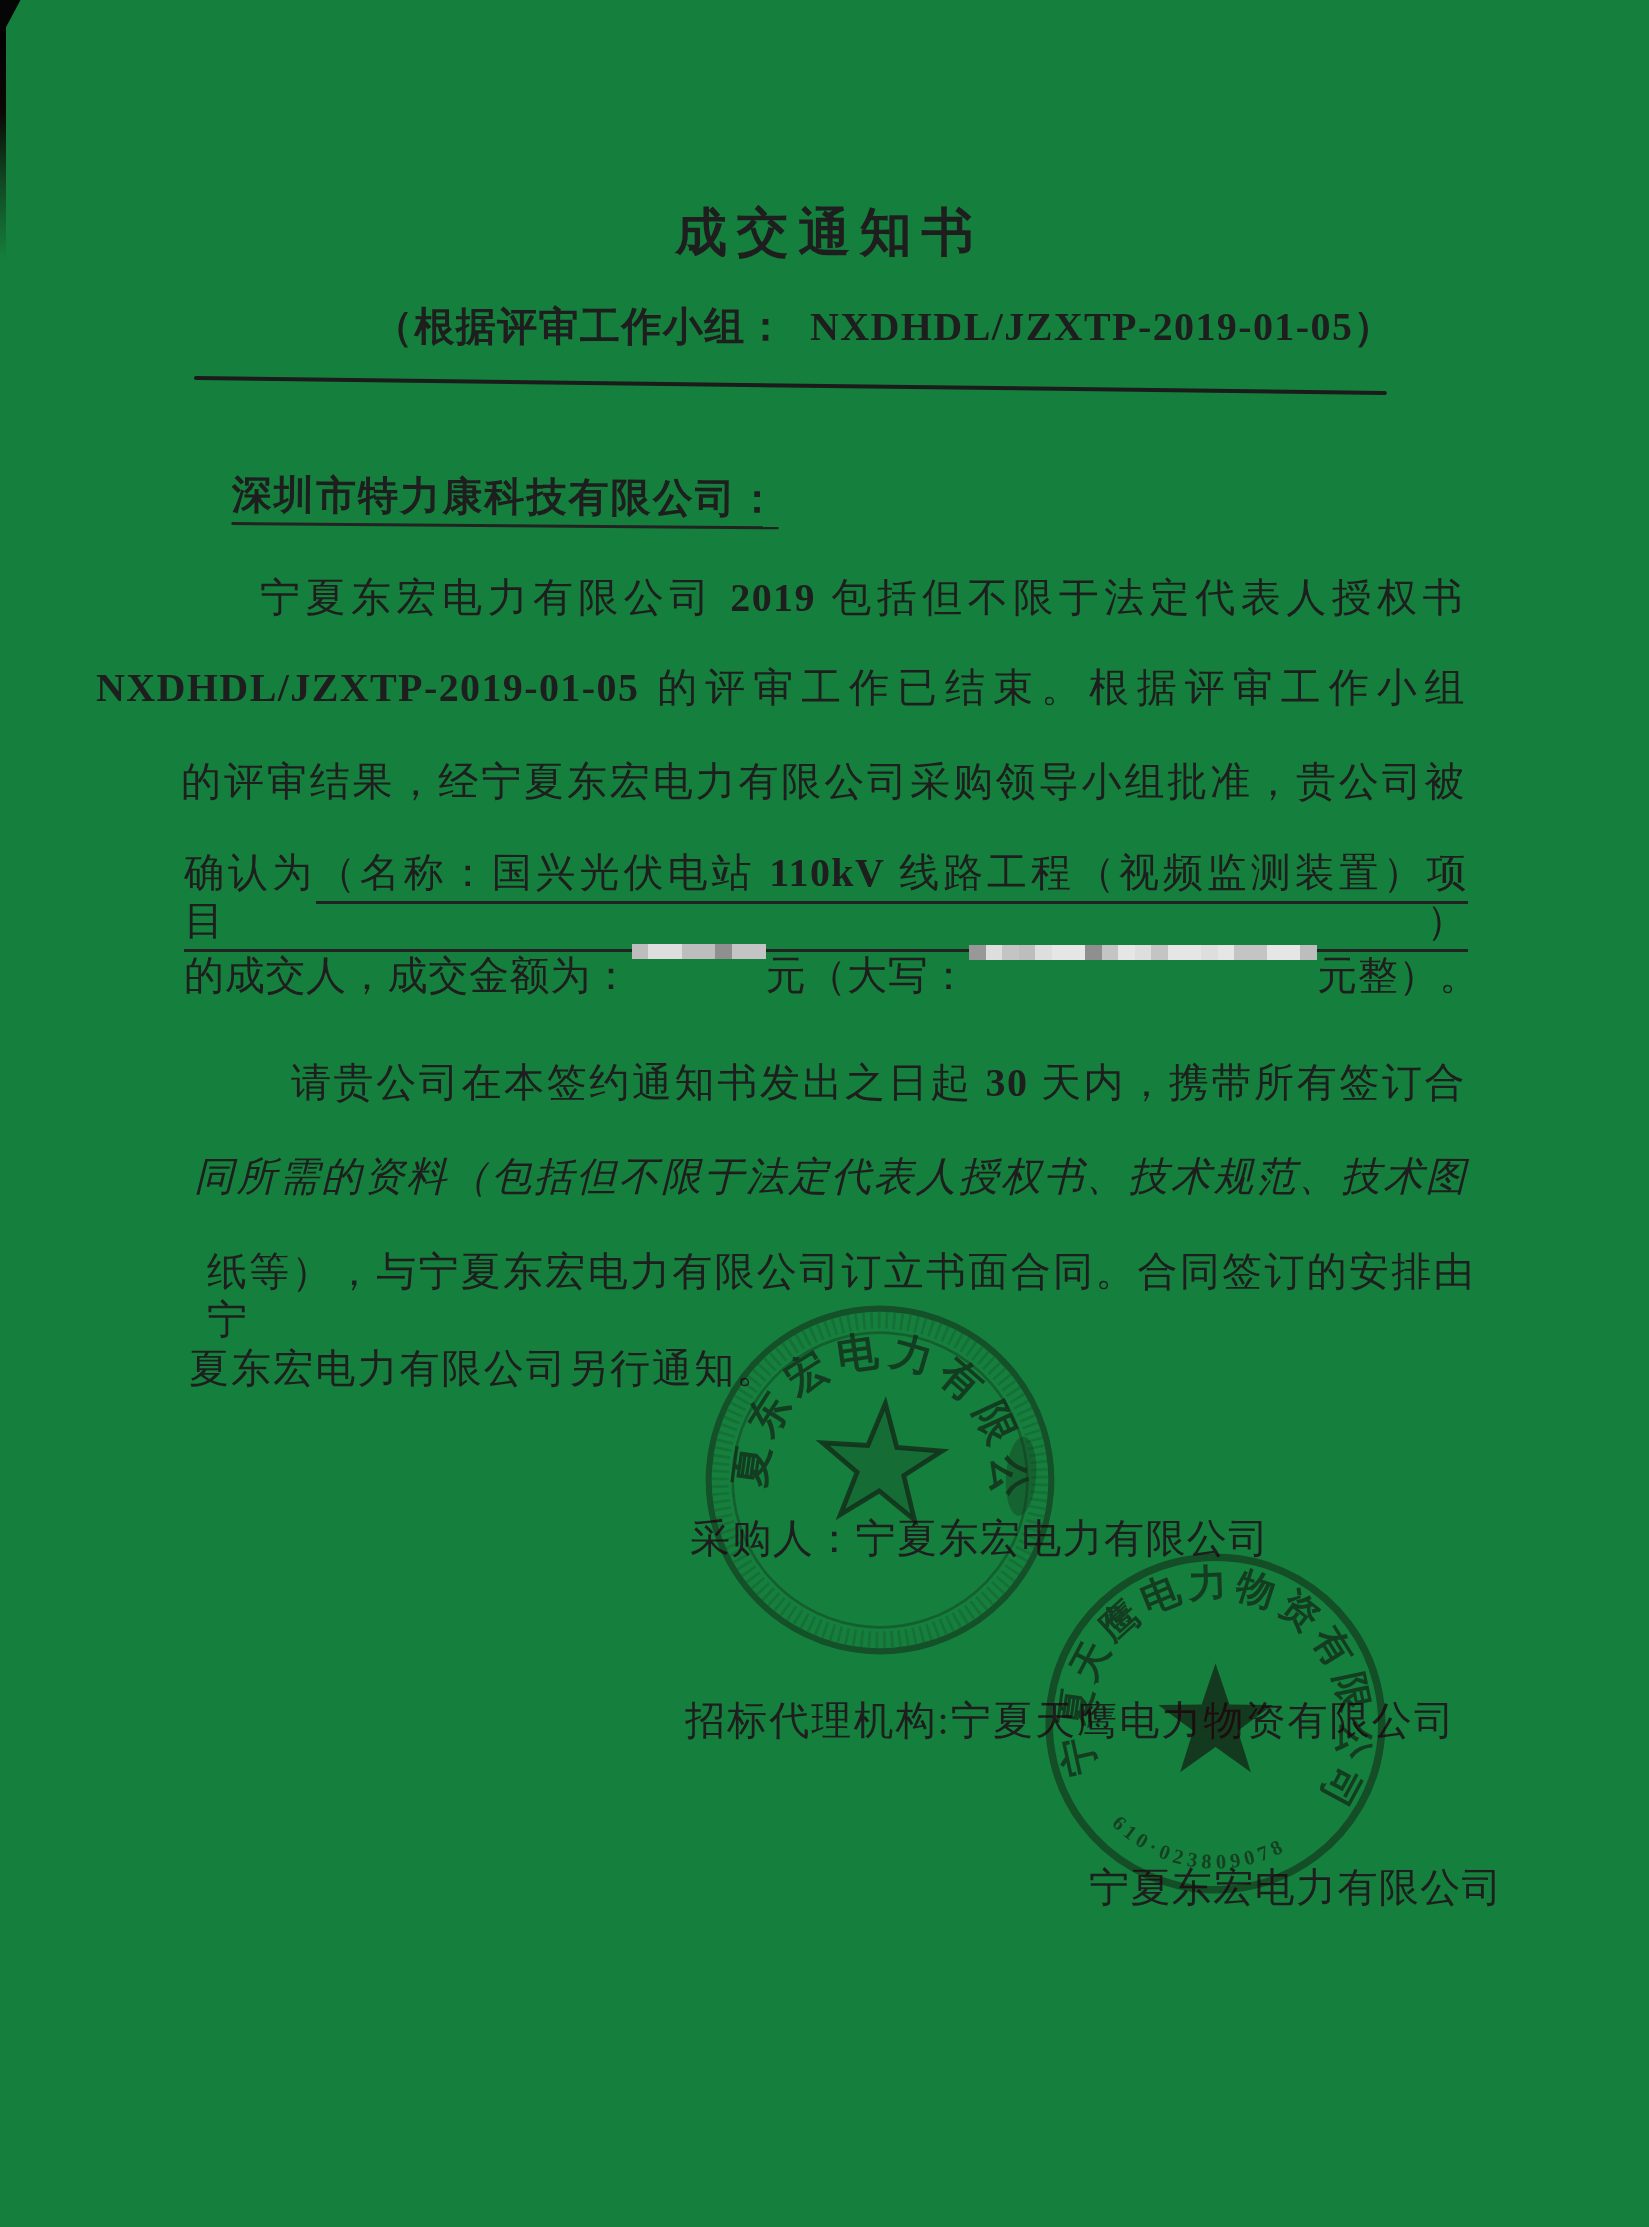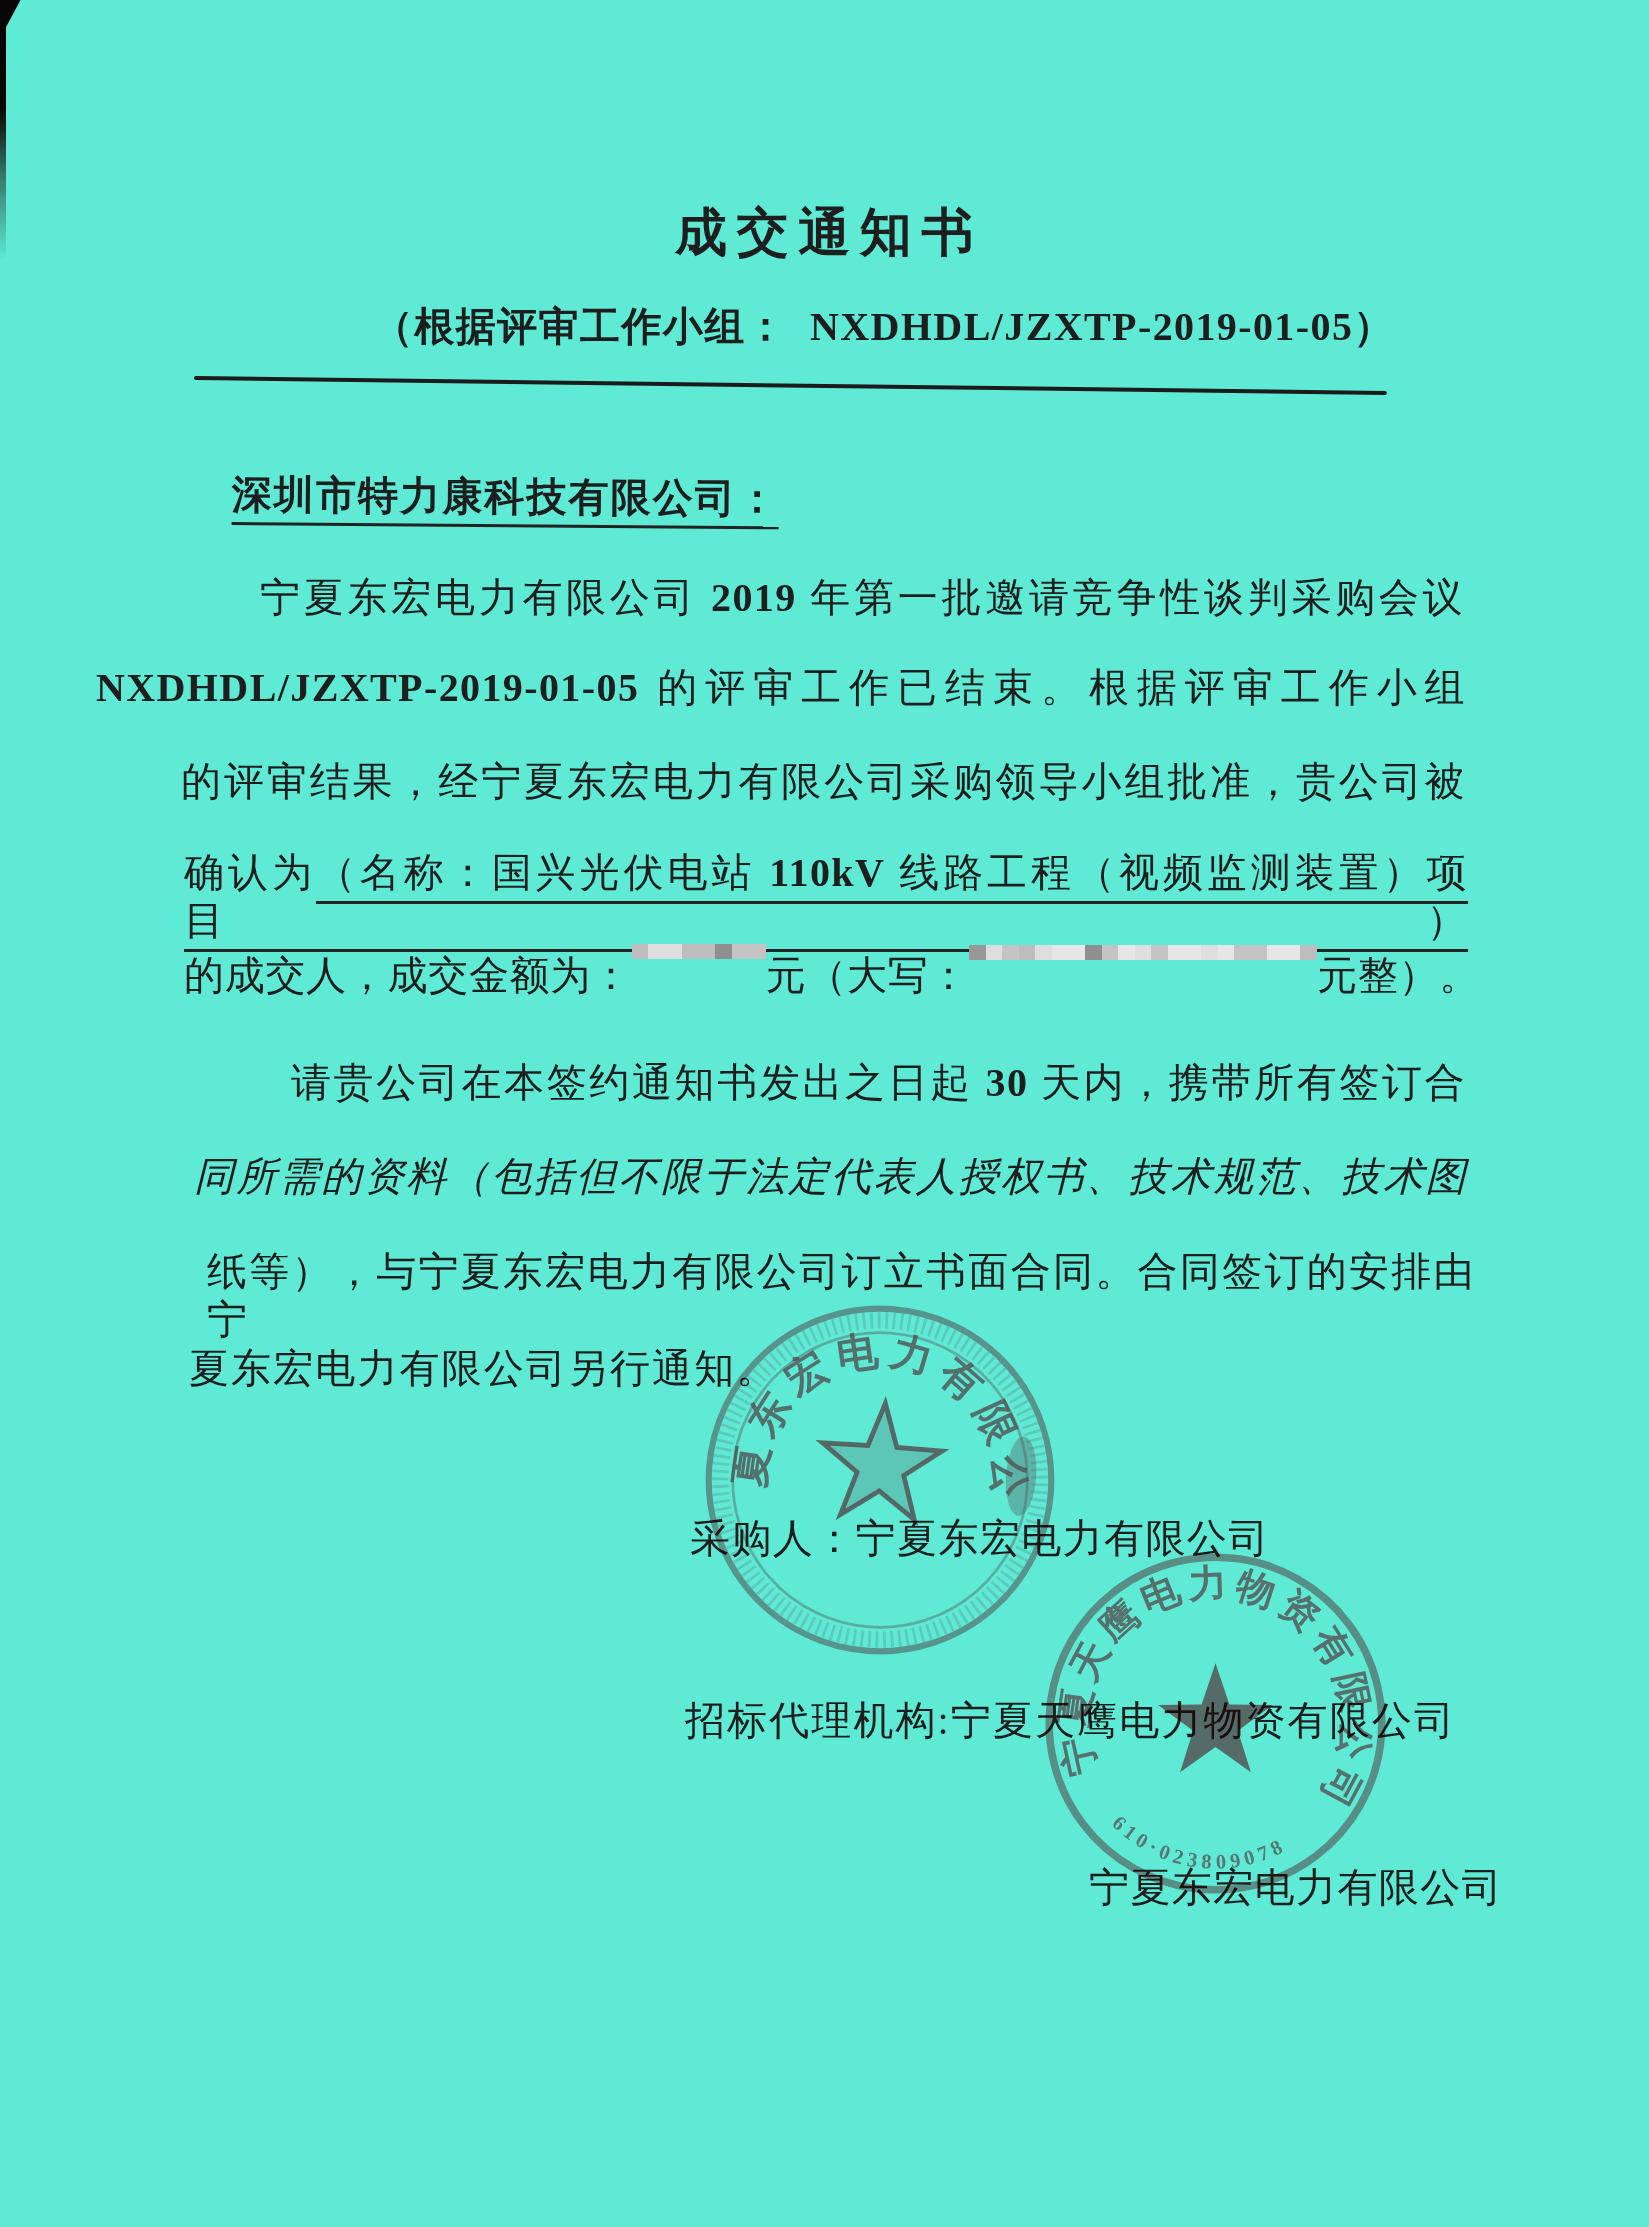--- a/index.html
+++ b/index.html
@@ -1,18 +1,18 @@
 <!DOCTYPE html>
 <html style="font-size:11px"><head>
 <meta charset="utf-8">
 <style>
   html,body{margin:0;padding:0;background:#e8e8e6;}
   #page{
     position:relative;width:1649px;height:2227px;margin:0 auto;
-    background:#5eead4;overflow:hidden;
+    background:#15803d;overflow:hidden;
     font-family:"Liberation Serif","DejaVu Serif",serif;
     color:#1e1e1e;
   }
   .line{position:absolute;white-space:nowrap;font-size:40px;line-height:1.2;letter-spacing:1.4px;}
   .just{white-space:normal;text-align:justify;text-align-last:justify;}
   .lat{font-weight:700;font-family:"Liberation Serif","DejaVu Serif",serif;}
   .u{border-bottom:3.4px solid #222;padding-bottom:6.2px;}
   #title{font-size:52px;font-weight:700;letter-spacing:9.6px;}
   #subtitle{font-size:40px;font-weight:700;}
   #subtitle .lat{margin-left:23px;}
@@ -37,21 +37,21 @@
   <div id="scan-corner"></div>
 
   <div class="line" id="title" style="left:675px;top:202px;">成交通知书</div>
 
   <div class="line" id="subtitle" style="left:373px;top:303px;"><span>（根据评审工作小组：</span><span class="lat">NXDHDL/JZXTP-2019-01-05</span><span>）</span></div>
 
   <div id="rule"></div>
 
   <div class="line" id="addressee" style="left:232px;top:471px;">深圳市特力康科技有限公司：</div>
 
-  <div class="line just" style="left:260px;top:574px;width:1204px;"><span>宁夏东宏电力有限公司 </span><span class="lat">2019</span><span> 年第一批邀请竞争性谈判采购会议</span></div>
+  <div class="line just" style="left:260px;top:574px;width:1204px;"><span>宁夏东宏电力有限公司 </span><span class="lat">2019</span><span> 包括但不限于法定代表人授权书</span></div>
 
   <div class="line just" style="left:96px;top:664px;width:1370px;"><span class="lat">NXDHDL/JZXTP-2019-01-05</span><span> 的评审工作已结束。根据评审工作小组</span></div>
 
   <div class="line just" style="left:181px;top:758px;width:1285px;">的评审结果，经宁夏东宏电力有限公司采购领导小组批准，贵公司被</div>
 
   <div class="line just" style="left:184px;top:849px;width:1284px;"><span>确认为</span><span class="u"><span>（名称：国兴光伏电站 </span><span class="lat">110kV</span><span> 线路工程（视频监测装置）项目）</span></span></div>
 
   <div class="line" style="left:184px;top:944px;letter-spacing:0.7px;"><span>的成交人，成交金额为：</span><span class="mosaic" style="width:134px;height:59px;"><i style="width: 12.5%; height: 25%; background: rgb(189, 189, 189);"></i><i style="width: 12.5%; height: 25%; background: rgb(222, 222, 222);"></i><i style="width: 12.5%; height: 25%; background: rgb(222, 222, 222);"></i><i style="width: 12.5%; height: 25%; background: rgb(189, 189, 189);"></i><i style="width: 12.5%; height: 25%; background: rgb(189, 189, 189);"></i><i style="width: 12.5%; height: 25%; background: rgb(143, 143, 143);"></i><i style="width: 12.5%; height: 25%; background: rgb(196, 196, 196);"></i><i style="width: 12.5%; height: 25%; background: rgb(196, 196, 196);"></i></span><span>元（大写：</span><span class="mosaic" style="width:348px;height:58px;"><i style="width: 4.7619%; height: 25%; background: rgb(152, 152, 152);"></i><i style="width: 4.7619%; height: 25%; background: rgb(222, 222, 222);"></i><i style="width: 4.7619%; height: 25%; background: rgb(196, 196, 196);"></i><i style="width: 4.7619%; height: 25%; background: rgb(189, 189, 189);"></i><i style="width: 4.7619%; height: 25%; background: rgb(222, 222, 222);"></i><i style="width: 4.7619%; height: 25%; background: rgb(230, 230, 230);"></i><i style="width: 4.7619%; height: 25%; background: rgb(230, 230, 230);"></i><i style="width: 4.7619%; height: 25%; background: rgb(143, 143, 143);"></i><i style="width: 4.7619%; height: 25%; background: rgb(196, 196, 196);"></i><i style="width: 4.7619%; height: 25%; background: rgb(230, 230, 230);"></i><i style="width: 4.7619%; height: 25%; background: rgb(222, 222, 222);"></i><i style="width: 4.7619%; height: 25%; background: rgb(196, 196, 196);"></i><i style="width: 4.7619%; height: 25%; background: rgb(230, 230, 230);"></i><i style="width: 4.7619%; height: 25%; background: rgb(230, 230, 230);"></i><i style="width: 4.7619%; height: 25%; background: rgb(222, 222, 222);"></i><i style="width: 4.7619%; height: 25%; background: rgb(230, 230, 230);"></i><i style="width: 4.7619%; height: 25%; background: rgb(196, 196, 196);"></i><i style="width: 4.7619%; height: 25%; background: rgb(196, 196, 196);"></i><i style="width: 4.7619%; height: 25%; background: rgb(230, 230, 230);"></i><i style="width: 4.7619%; height: 25%; background: rgb(230, 230, 230);"></i><i style="width: 4.7619%; height: 25%; background: rgb(189, 189, 189);"></i><i style="width: 4.7619%; height: 25%; background: rgb(222, 222, 222);"></i></span><span>元整）。</span></div>
 
   <div class="line just" style="left:291px;top:1059px;width:1175px;"><span>请贵公司在本签约通知书发出之日起 </span><span class="lat">30</span><span> 天内，携带所有签订合</span></div>

